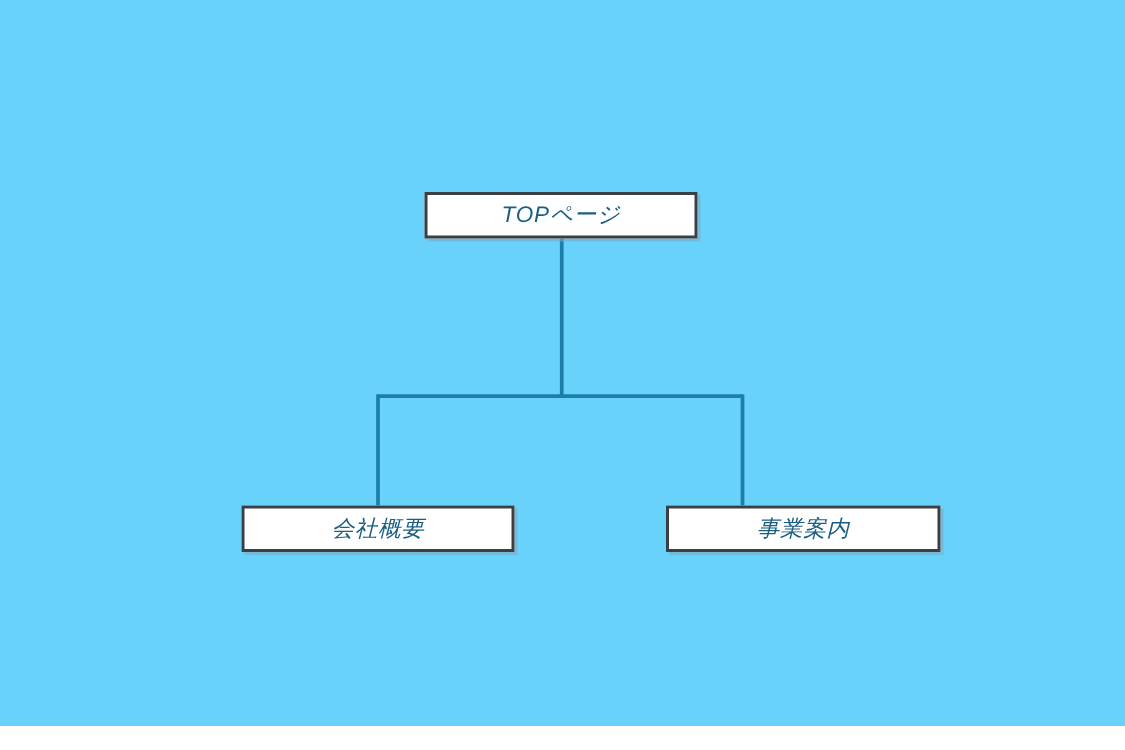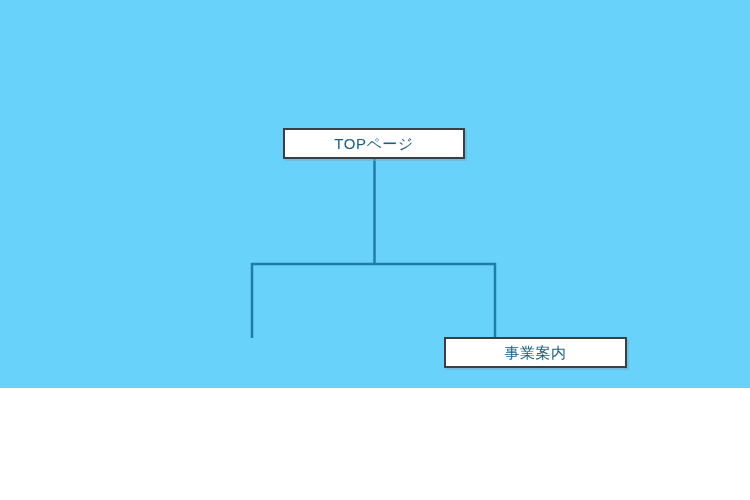--- a/index.html
+++ b/index.html
@@ -9,22 +9,23 @@
   }
   body {
     width: 750px;
     height: 500px;
     overflow: hidden;
     font-family: "Liberation Sans", "DejaVu Sans", sans-serif;
   }
   #canvas {
     position: relative;
     width: 750px;
-    height: 388px;
+    height: 484px;
     background: #69d2fa;
+    font-style: italic;
   }
 
   
   .connector-layer {
     position: absolute;
     left: 0;
     top: 0;
     width: 750px;
     height: 500px;
   }
@@ -85,18 +86,21 @@
 
     <line x1="252" y1="263" x2="252" y2="338" stroke="#1d7ea8" stroke-width="2.5"></line>
 
     <line x1="495" y1="263" x2="495" y2="338" stroke="#1d7ea8" stroke-width="2.5"></line>
   </svg>
 
   <div class="node" id="node-root">
     <span class="node-label">TOPページ</span>
   </div>
 
+  <div class="node" id="node-child-0">
+    <span class="node-label">会社概要</span>
+  </div>
 
   <div class="node" id="node-child-1">
     <span class="node-label">事業案内</span>
   </div>
 
 </div>
 
 </body></html>

